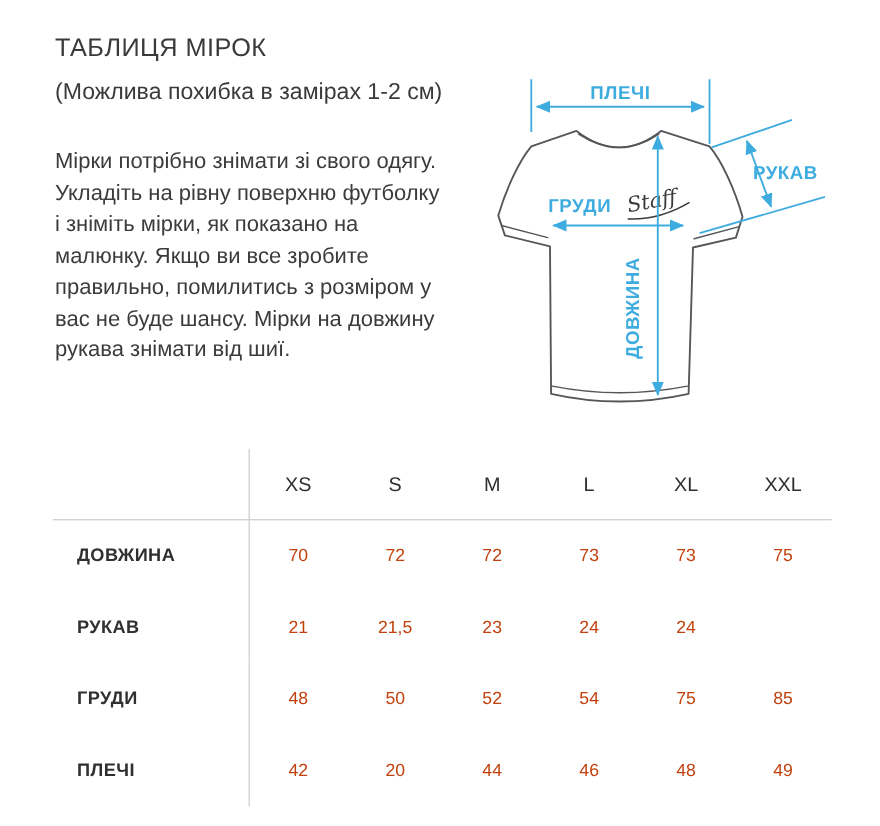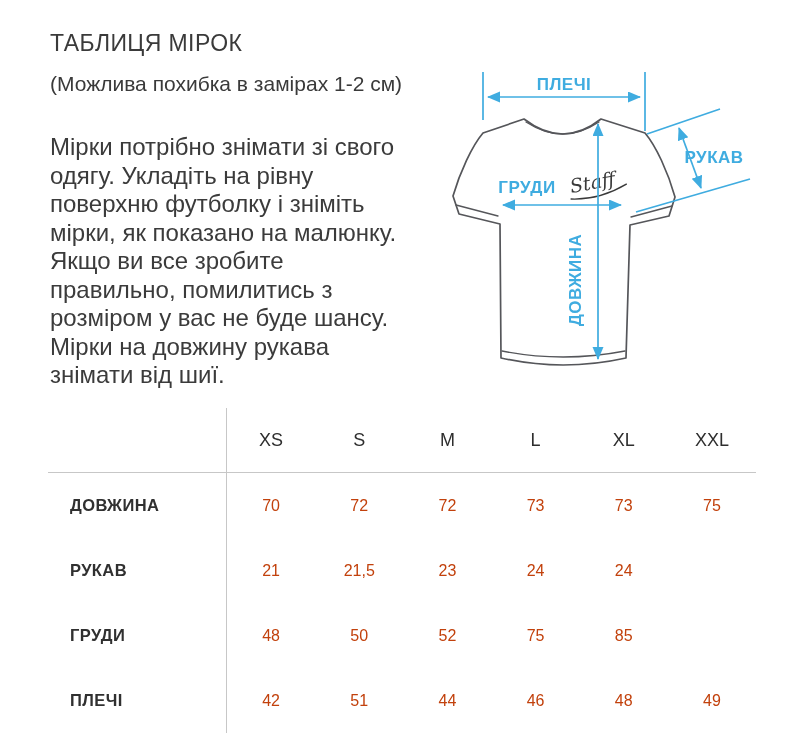--- a/index.html
+++ b/index.html
@@ -6,21 +6,21 @@
   body{
     width:800px;height:751px;position:relative;background:#ffffff;
     font-family:"Liberation Sans","DejaVu Sans",sans-serif;color:#383838;
     overflow:hidden;
   }
   .header{position:absolute;left:50px;top:30px;}
   .title{font-size:23px;letter-spacing:.4px;color:#3a3a3a;font-weight:500;}
   .subtitle{font-size:21px;color:#3a3a3a;margin-top:15px;}
   .desc{
     position:absolute;left:50px;top:133px;width:352px;
-    font-size:24px;line-height:28.5px;color:#3b3b3b;
+    font-size:20px;line-height:28.5px;color:#3b3b3b;
   }
   .diagram{position:absolute;left:430px;top:40px;width:370px;height:370px;}
   .diagram svg{display:block;width:100%;height:100%;}
   .shirt-line{fill:none;stroke:#55565a;stroke-width:1.7;stroke-linejoin:round;stroke-linecap:round;}
   .shirt-thin{fill:none;stroke:#55565a;stroke-width:1.3;stroke-linecap:round;}
   .meas{fill:none;stroke:#3face0;stroke-width:1.7;}
   .cylab{fill:#3face0;font-weight:bold;font-size:17px;letter-spacing:.5px;
          font-family:"Liberation Sans","DejaVu Sans",sans-serif;}
   .brand-text{fill:#3a3a3a;font-style:italic;font-size:19px;
               font-family:"DejaVu Serif","Liberation Serif",serif;}
@@ -123,26 +123,27 @@
         <div class="td">21,5</div>
         <div class="td">23</div>
         <div class="td">24</div>
         <div class="td">24</div>
       </div>
       <div class="trow">
         <div class="rlabel">ГРУДИ</div>
         <div class="td">48</div>
         <div class="td">50</div>
         <div class="td">52</div>
+        <div class="td">54</div>
         <div class="td">75</div>
         <div class="td">85</div>
       </div>
       <div class="trow">
         <div class="rlabel">ПЛЕЧІ</div>
         <div class="td">42</div>
-        <div class="td">51</div>
+        <div class="td">20</div>
         <div class="td">44</div>
         <div class="td">46</div>
         <div class="td">48</div>
         <div class="td">49</div>
       </div>
     </div>
 </div>
 
 </body></html>

